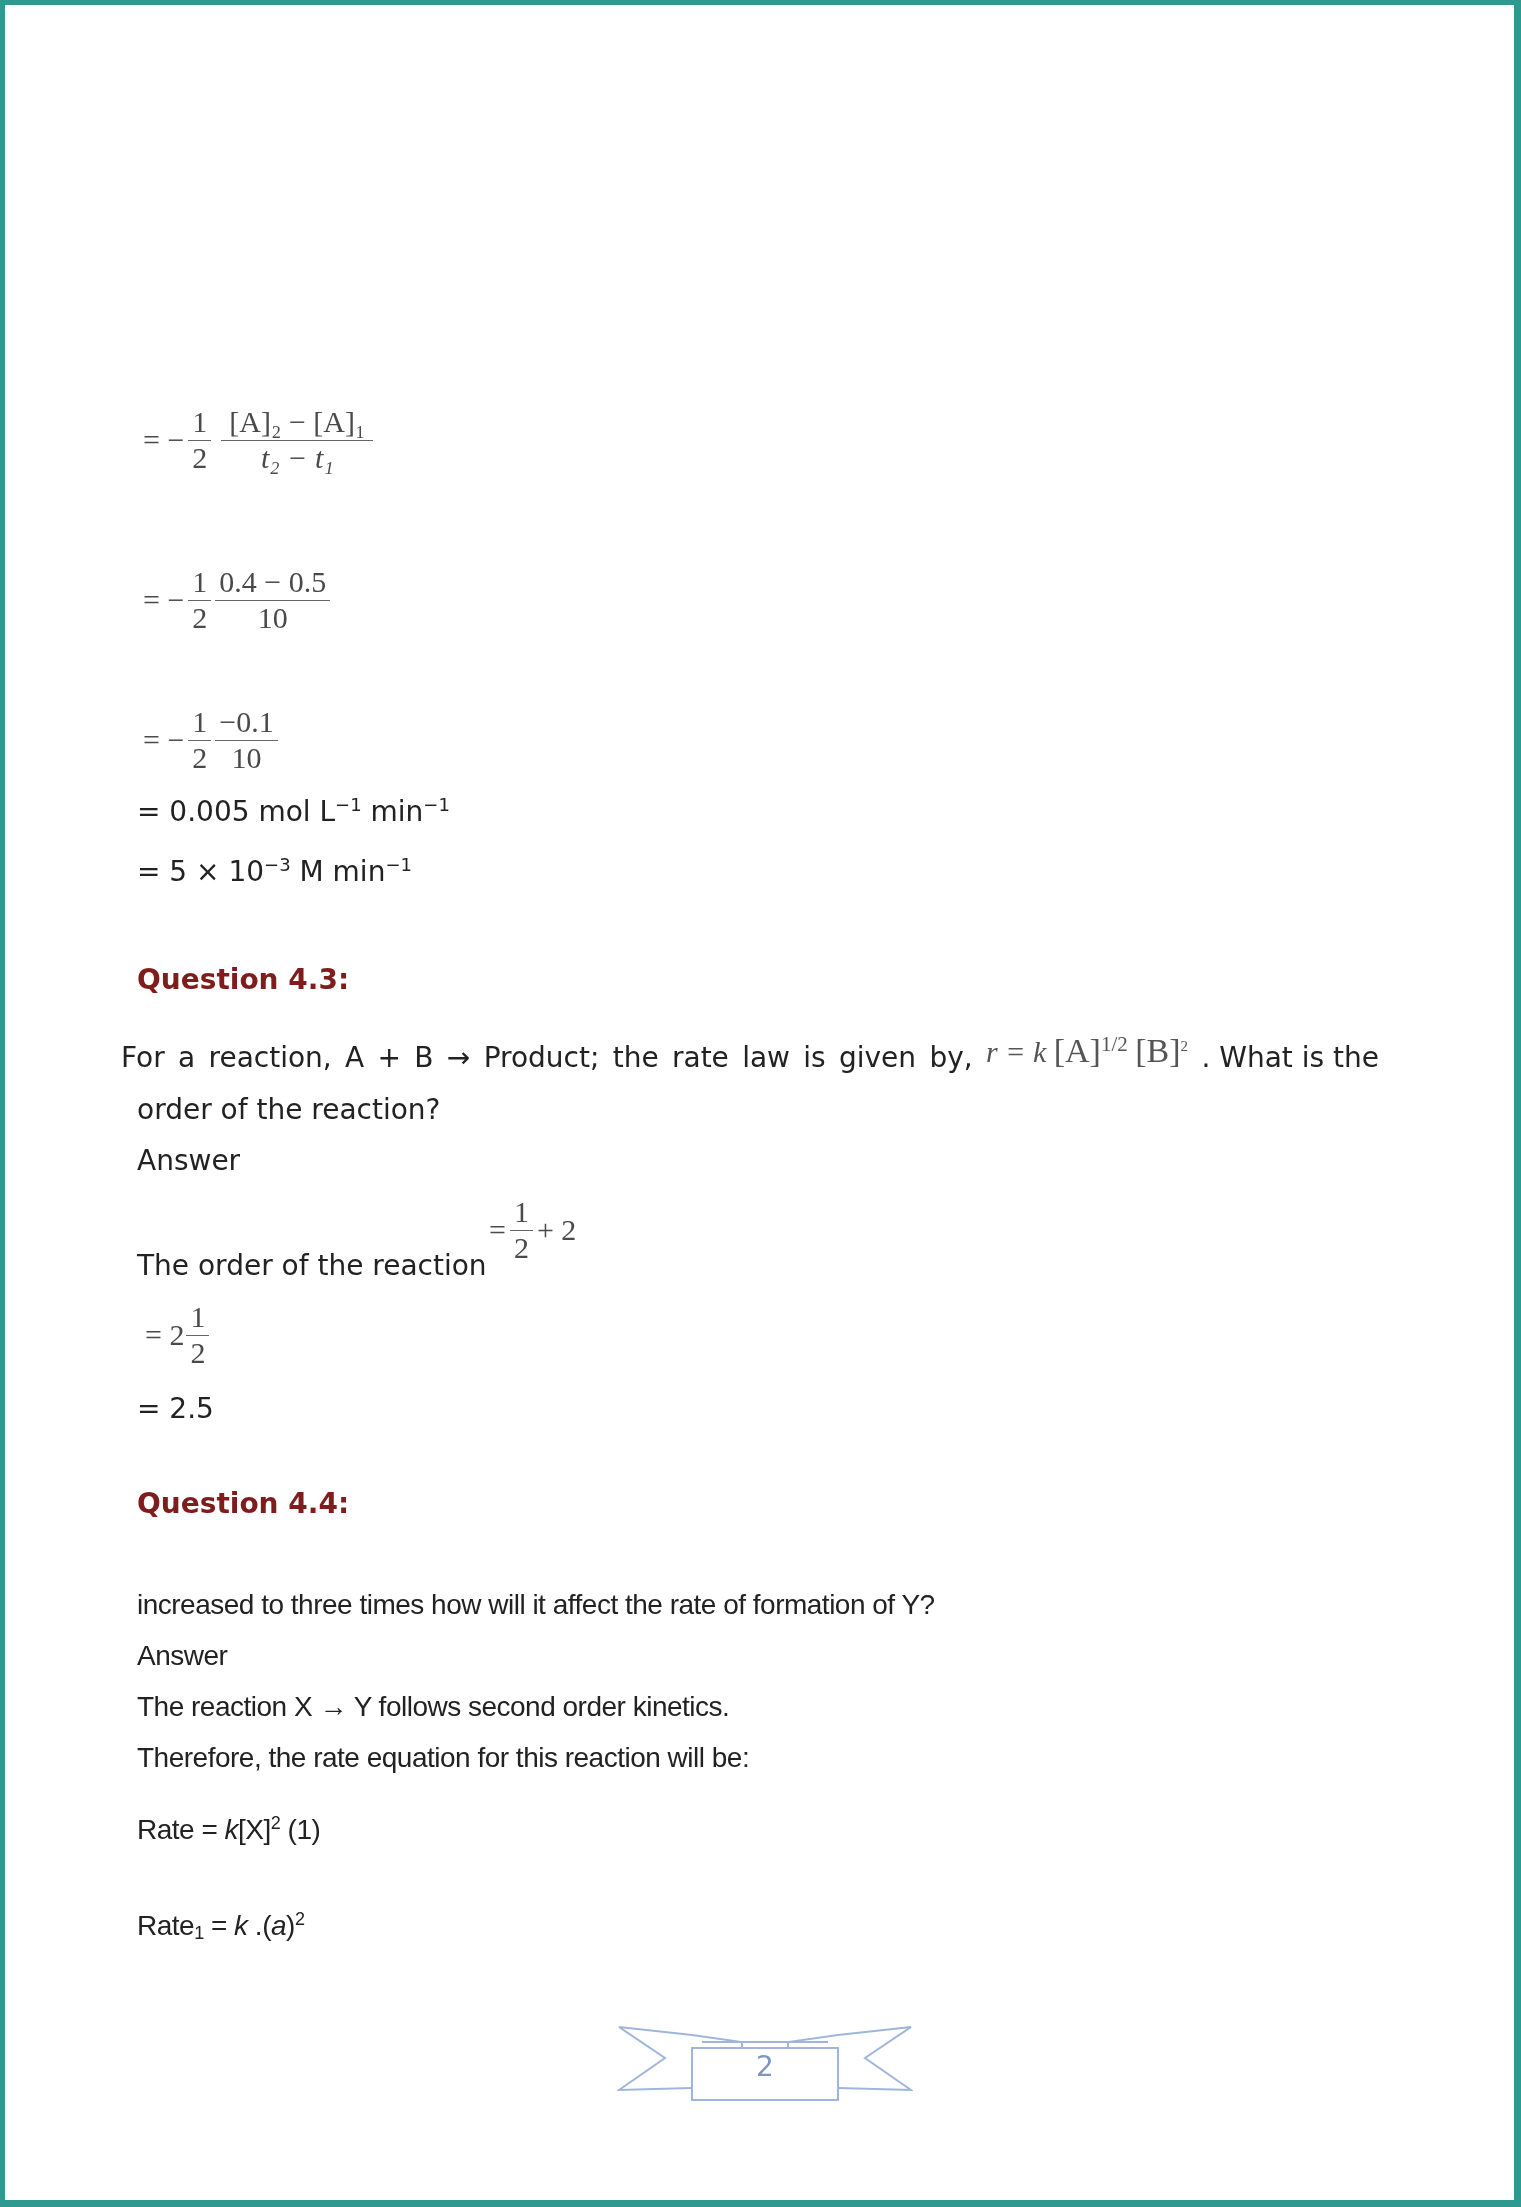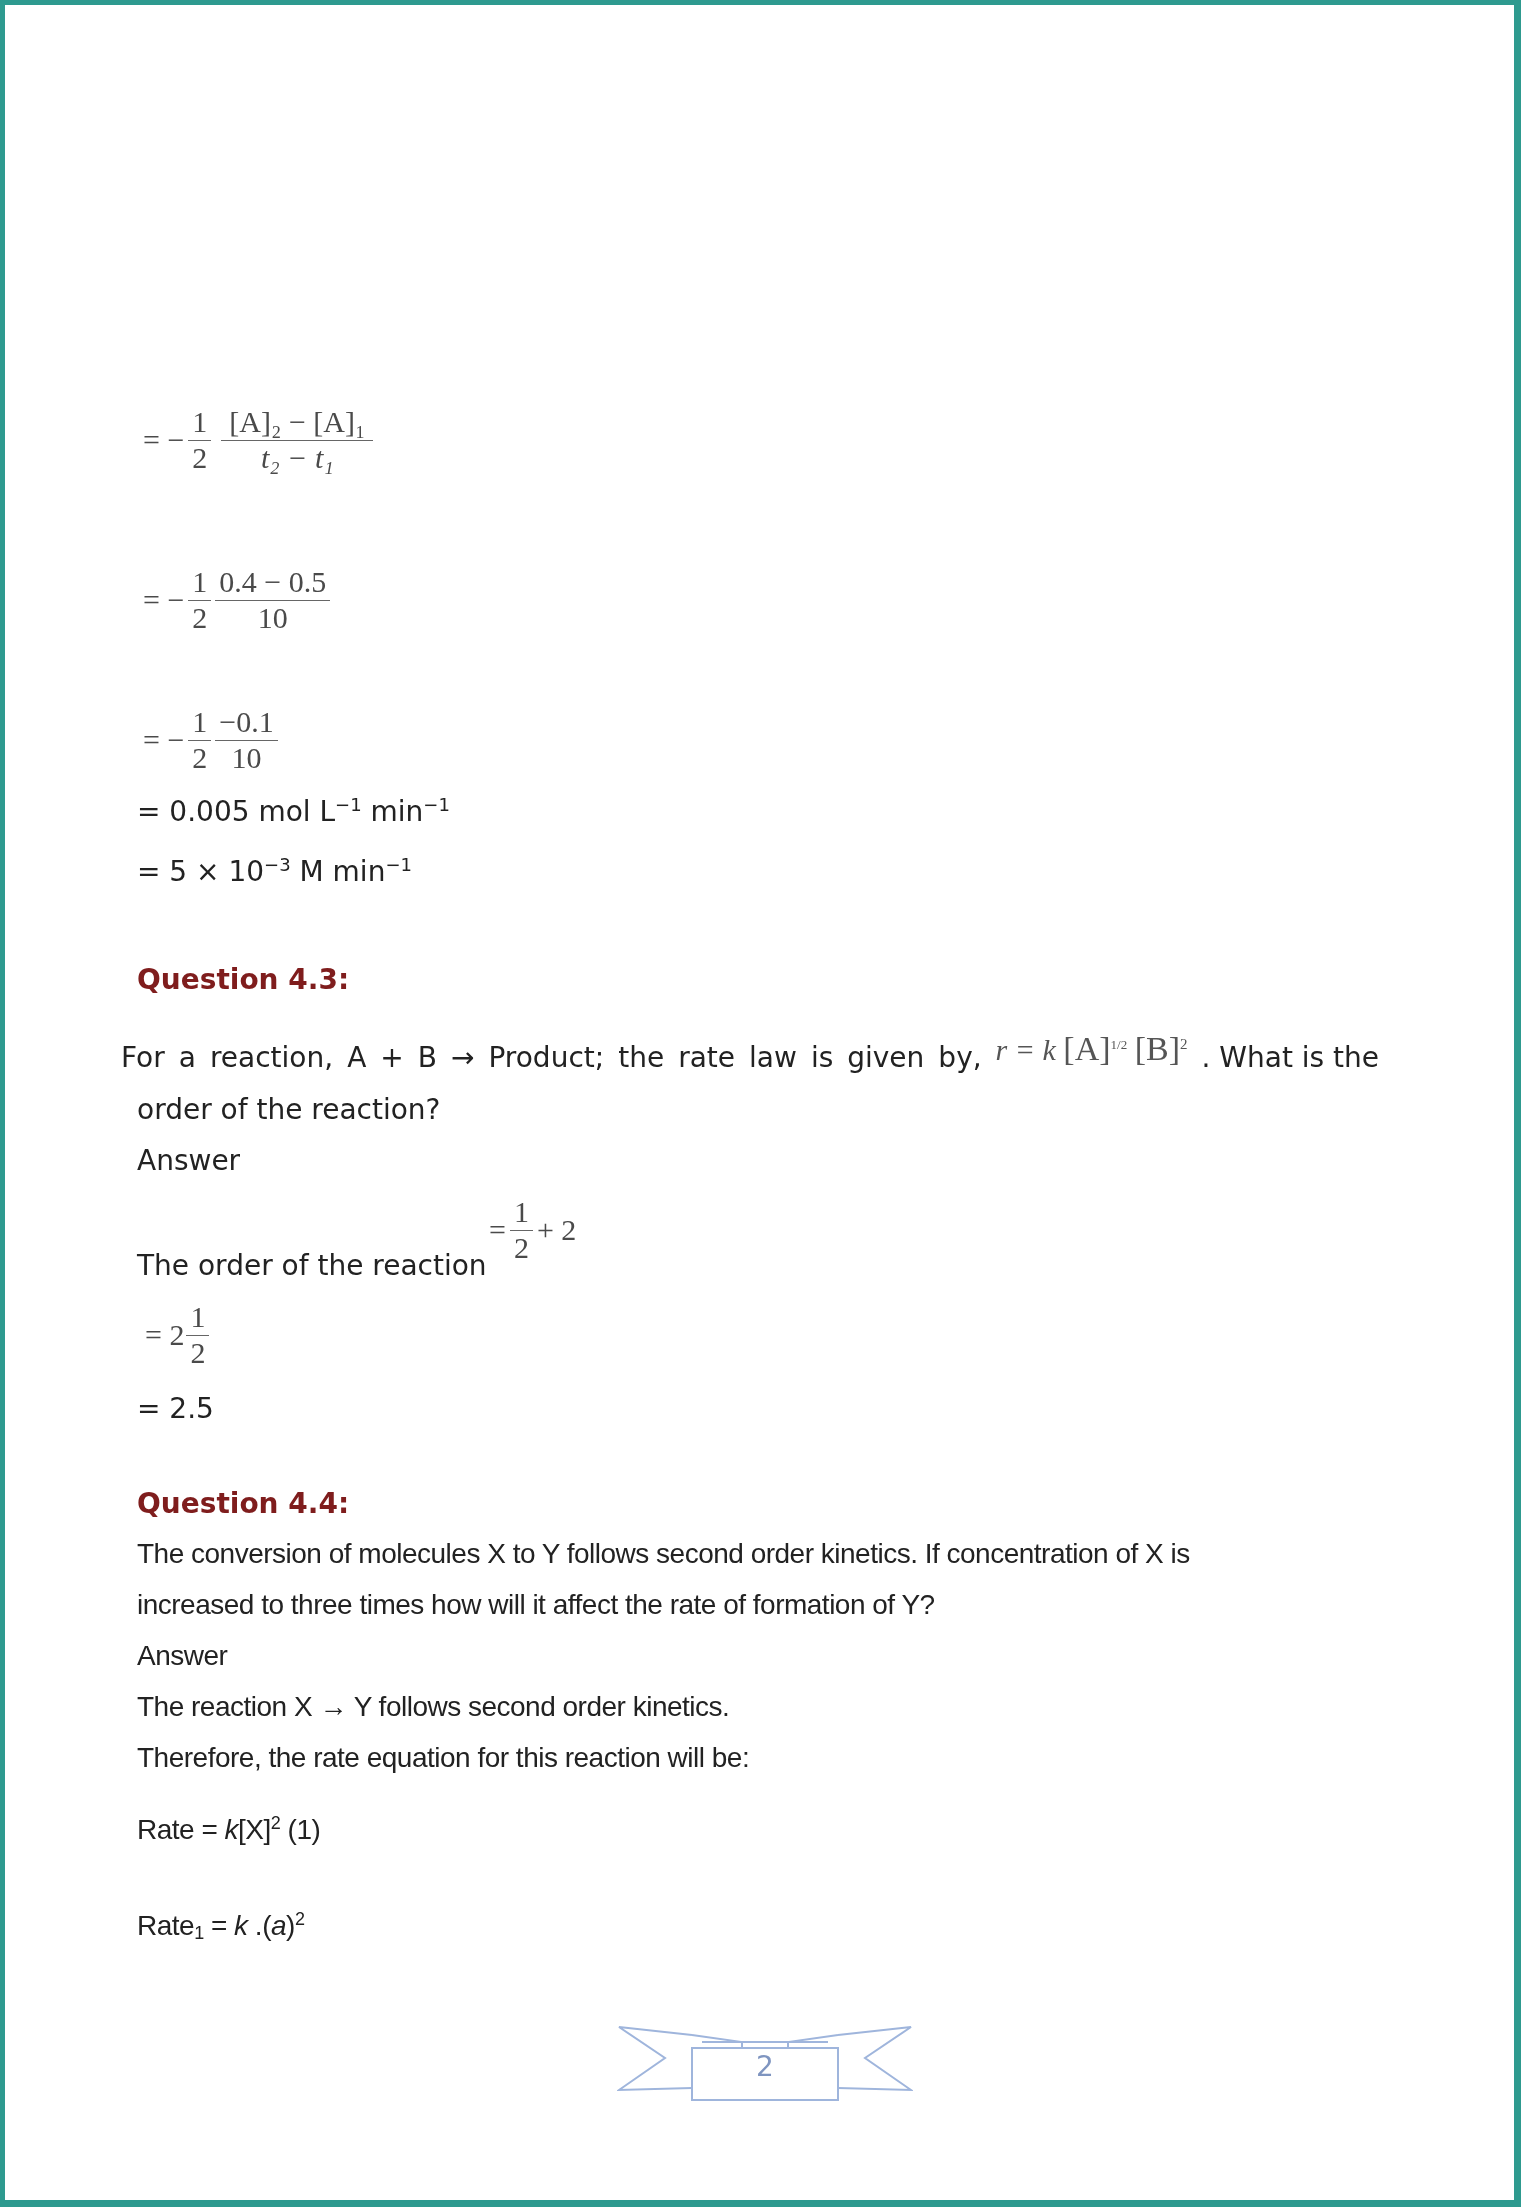--- a/index.html
+++ b/index.html
@@ -86,21 +86,21 @@
       <span>→</span>
       <span>Product;</span>
       <span>the</span>
       <span>rate</span>
       <span>law</span>
       <span>is</span>
       <span>given</span>
       <span>by,</span>
     <span style="font-family:'Liberation Serif',serif; color:#555; position:relative; top:-14px; font-size:30px;">
       <i>r = k</i>
-      <span style="font-size:34px;">[A]</span><sup style="font-size:13px;">1/2</sup>
+      <span style="font-size:34px;">[A]</span><sup style="font-size:21px;">1/2</sup>
       <span style="font-size:34px;">[B]</span><sup style="font-size:15px;">2</sup>
     </span>
     <span>. What is the</span>
   </div>
   <div class="txt" style="top:1088px;">order of the reaction?</div>
   <div class="txt" style="top:1139px;">Answer</div>
 
   <div class="txt" style="top:1244px;text-align:center;">
     <span>The order of the reaction</span>
   </div>
@@ -118,21 +118,20 @@
     <span class="frac">
         <span class="num">1</span>
         <span class="den">2</span>
       </span>
   </div>
 
   <div class="txt" style="top:1387px;">= 2.5</div>
 
   <div class="q-head" style="top:1482px;">Question 4.4:</div>
 
-  <div class="txt narrow" style="top:1532px; width:1258px;">The conversion of molecules X to Y follows second order kinetics. If concentration of X is</div>
   <div class="txt narrow" style="top:1583px;">increased to three times how will it affect the rate of formation of Y?</div>
   <div class="txt narrow" style="top:1634px;">Answer</div>
   <div class="txt narrow" style="top:1736px;">Therefore, the rate equation for this reaction will be:</div>
   <div class="txt narrow" style="top:1685px;">The reaction X → Y follows second order kinetics.</div>
   <div class="txt narrow" style="top:1808px;">
     <span>Rate = </span><i>k</i><span>[X]</span><sup class="s">2</sup><span> (1)</span>
   </div>
   <div class="txt narrow" style="top:1904px;">
     <span>Rate</span><sub class="s">1</sub><span> = </span><i>k</i><span> .(</span><i>a</i><span>)</span><sup class="s">2</sup>
   </div>

